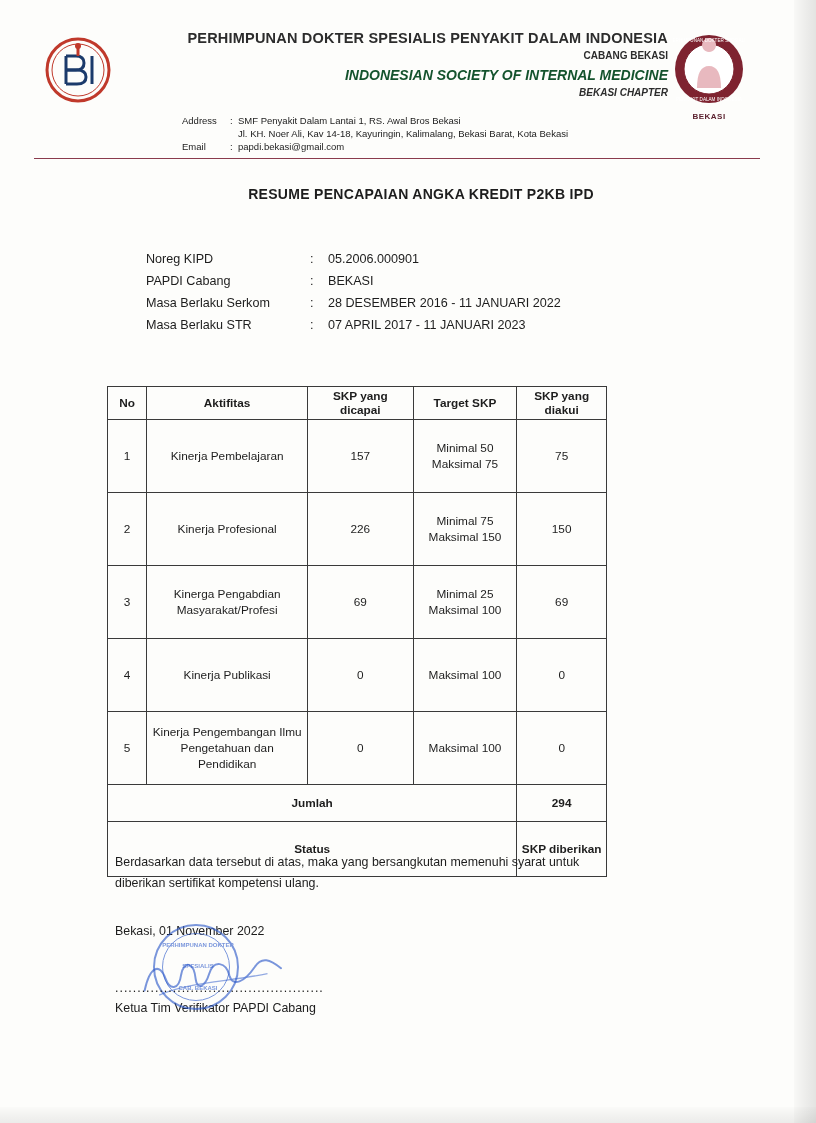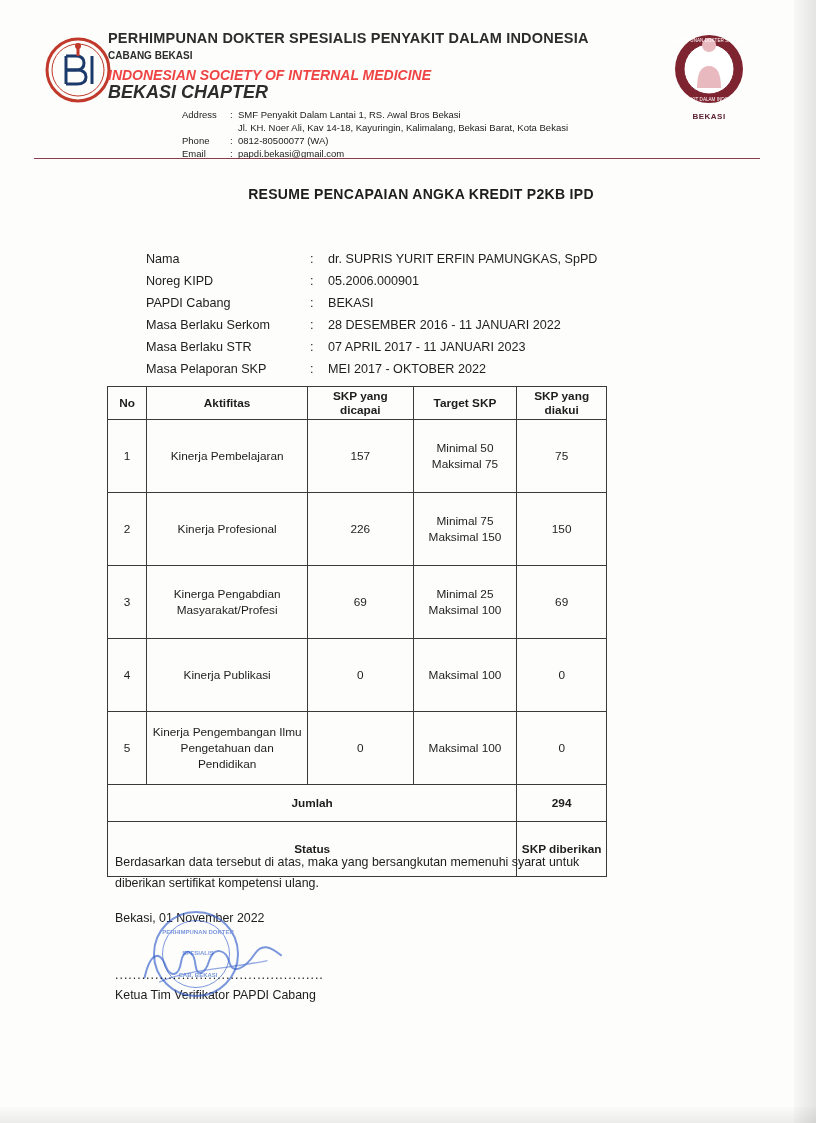--- a/index.html
+++ b/index.html
@@ -56,55 +56,55 @@
   }
   .logo-right .cap {
     font-size: 8px;
     font-weight: bold;
     letter-spacing: .5px;
     color: #5c2230;
     margin-top: 2px;
   }
   .head-text {
     position: absolute;
-    left: 108px; top: 6px;
+    left: 120px; top: 6px;
     width: 548px;
-    text-align: left;
+    text-align: right;
   }
   .head-l1 {
     font-size: 14.5px;
     font-weight: bold;
     color: #2c2c2c;
     letter-spacing: .2px;
     line-height: 17px;
   }
   .head-l2 {
     font-size: 10px;
     font-weight: bold;
     color: #2c2c2c;
     line-height: 17px;
   }
   .head-l3 {
     font-size: 14px;
     font-weight: bold;
     font-style: italic;
-    color: #ef4444;
+    color: #14532d;
     line-height: 18px;
     margin-top: 2px;
   }
   .head-l4 {
-    font-size: 18px;
+    font-size: 10px;
     font-weight: bold;
     font-style: italic;
     color: #2c2c2c;
     line-height: 17px;
   }
   .contact {
     position: absolute;
-    left: 182px; top: 84px;
+    left: 182px; top: 90px;
     font-size: 9.5px;
     color: #222;
     line-height: 13px;
   }
   .contact table { border-collapse: collapse; }
   .contact td { padding: 0; vertical-align: top; font-size: 9.5px; }
   .contact td.lab { width: 48px; }
   .contact td.col { width: 8px; }
   .rule {
     position: absolute;
@@ -187,21 +187,21 @@
   
   .footer {
     position: absolute;
     left: 115px; top: 852px;
     width: 560px;
     font-size: 12.4px;
     color: #1d1d1d;
     line-height: 21px;
   }
   .place-date {
-    margin-top: 14px;
+    margin-top: 27px;
   }
   .sign-area {
     position: relative;
     height: 52px;
   }
   .dots {
     position: absolute;
     left: 0; top: 36px;
     font-size: 12.4px;
     letter-spacing: 1px;
@@ -284,25 +284,20 @@
           <td class="lab">Address</td>
           <td class="col">:</td>
           <td>SMF Penyakit Dalam Lantai 1, RS. Awal Bros Bekasi</td>
         </tr>
         <tr>
           <td class="lab"></td>
           <td class="col"></td>
           <td>Jl. KH. Noer Ali, Kav 14-18, Kayuringin, Kalimalang, Bekasi Barat, Kota Bekasi</td>
         </tr>
         <tr>
-          <td class="lab">Phone</td>
-          <td class="col">:</td>
-          <td>0812-80500077 (WA)</td>
-        </tr>
-        <tr>
           <td class="lab">Email</td>
           <td class="col">:</td>
           <td>papdi.bekasi@gmail.com</td>
         </tr>
       </tbody>
         </table>
     </div>
 
     <div class="logo-right">
       <svg width="74" height="74" viewBox="0 0 74 74">
@@ -318,50 +313,40 @@
     </div>
   </div>
 
   <div class="rule"></div>
 
   <div class="doc-title">RESUME PENCAPAIAN ANGKA KREDIT P2KB IPD</div>
 
   <div class="identity">
     <table>
       <tbody>
-          <tr>
-        <td class="k">Nama</td>
-        <td class="c">:</td>
-        <td>dr. SUPRIS YURIT ERFIN PAMUNGKAS, SpPD</td>
-      </tr>
       <tr>
         <td class="k">Noreg KIPD</td>
         <td class="c">:</td>
         <td>05.2006.000901</td>
       </tr>
       <tr>
         <td class="k">PAPDI Cabang</td>
         <td class="c">:</td>
         <td>BEKASI</td>
       </tr>
       <tr>
         <td class="k">Masa Berlaku Serkom</td>
         <td class="c">:</td>
         <td>28 DESEMBER 2016 - 11 JANUARI 2022</td>
       </tr>
       <tr>
         <td class="k">Masa Berlaku STR</td>
         <td class="c">:</td>
         <td>07 APRIL 2017 - 11 JANUARI 2023</td>
       </tr>
-      <tr>
-        <td class="k">Masa Pelaporan SKP</td>
-        <td class="c">:</td>
-        <td>MEI 2017 - OKTOBER 2022</td>
-      </tr>
     </tbody>
       </table>
   </div>
 
   <div class="tbl-wrap">
     <table class="main">
       <thead>
         <tr>
           <th class="c-no">No</th>
           <th class="c-akt">Aktifitas</th>

